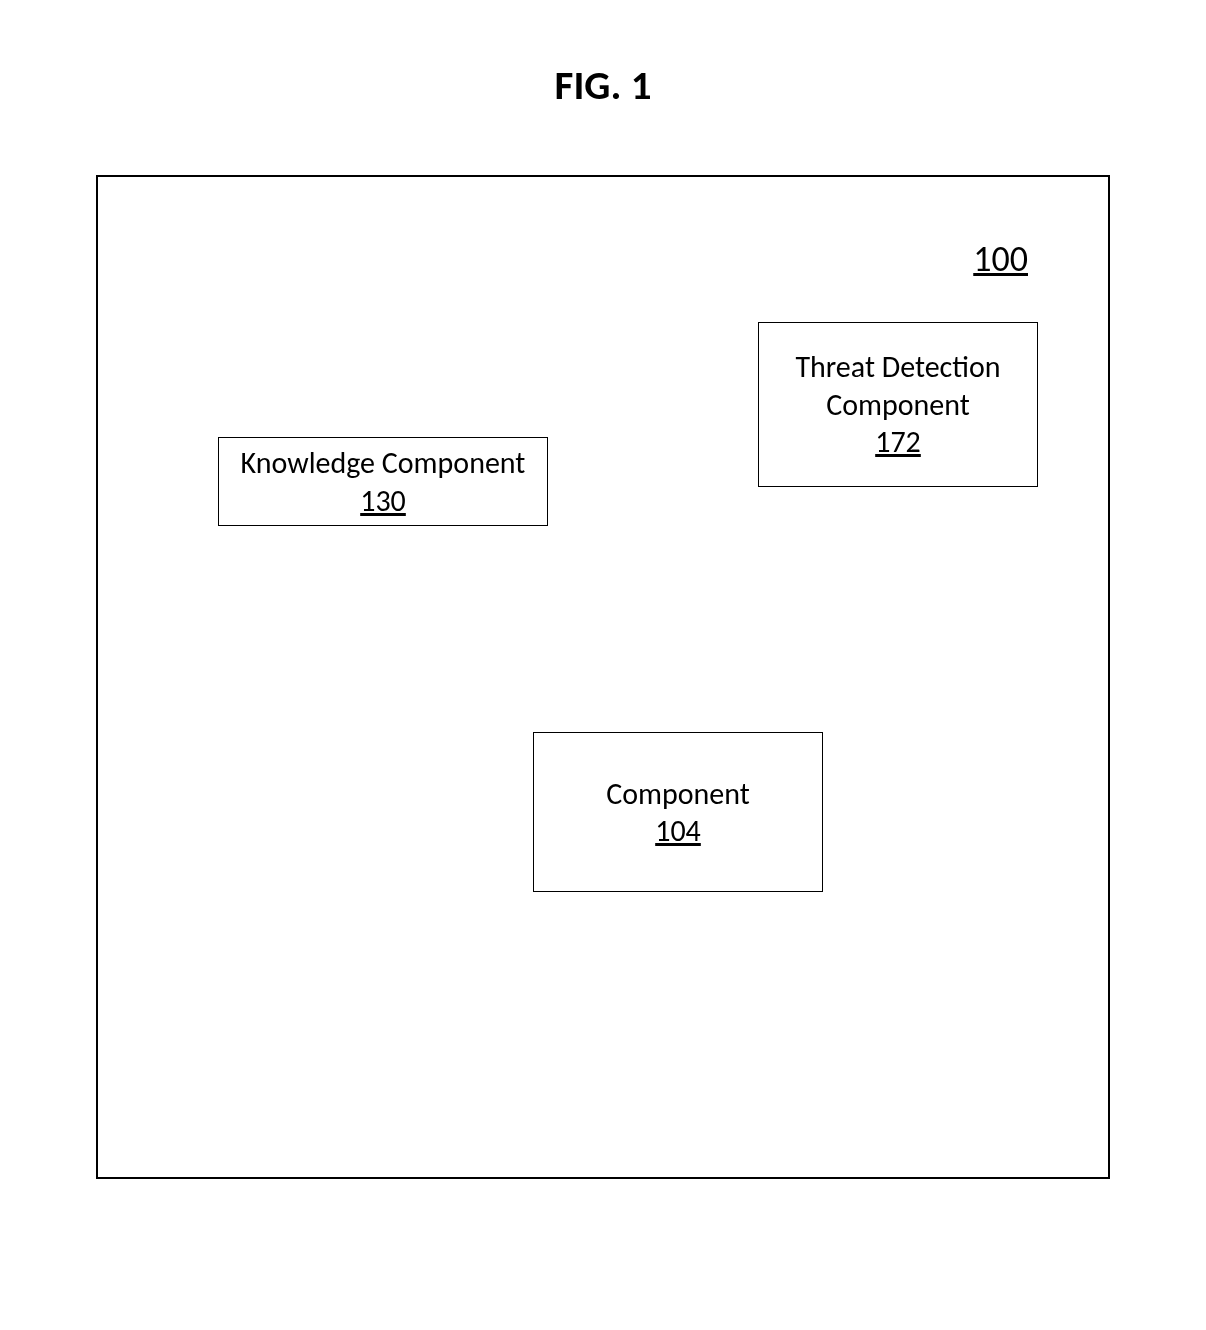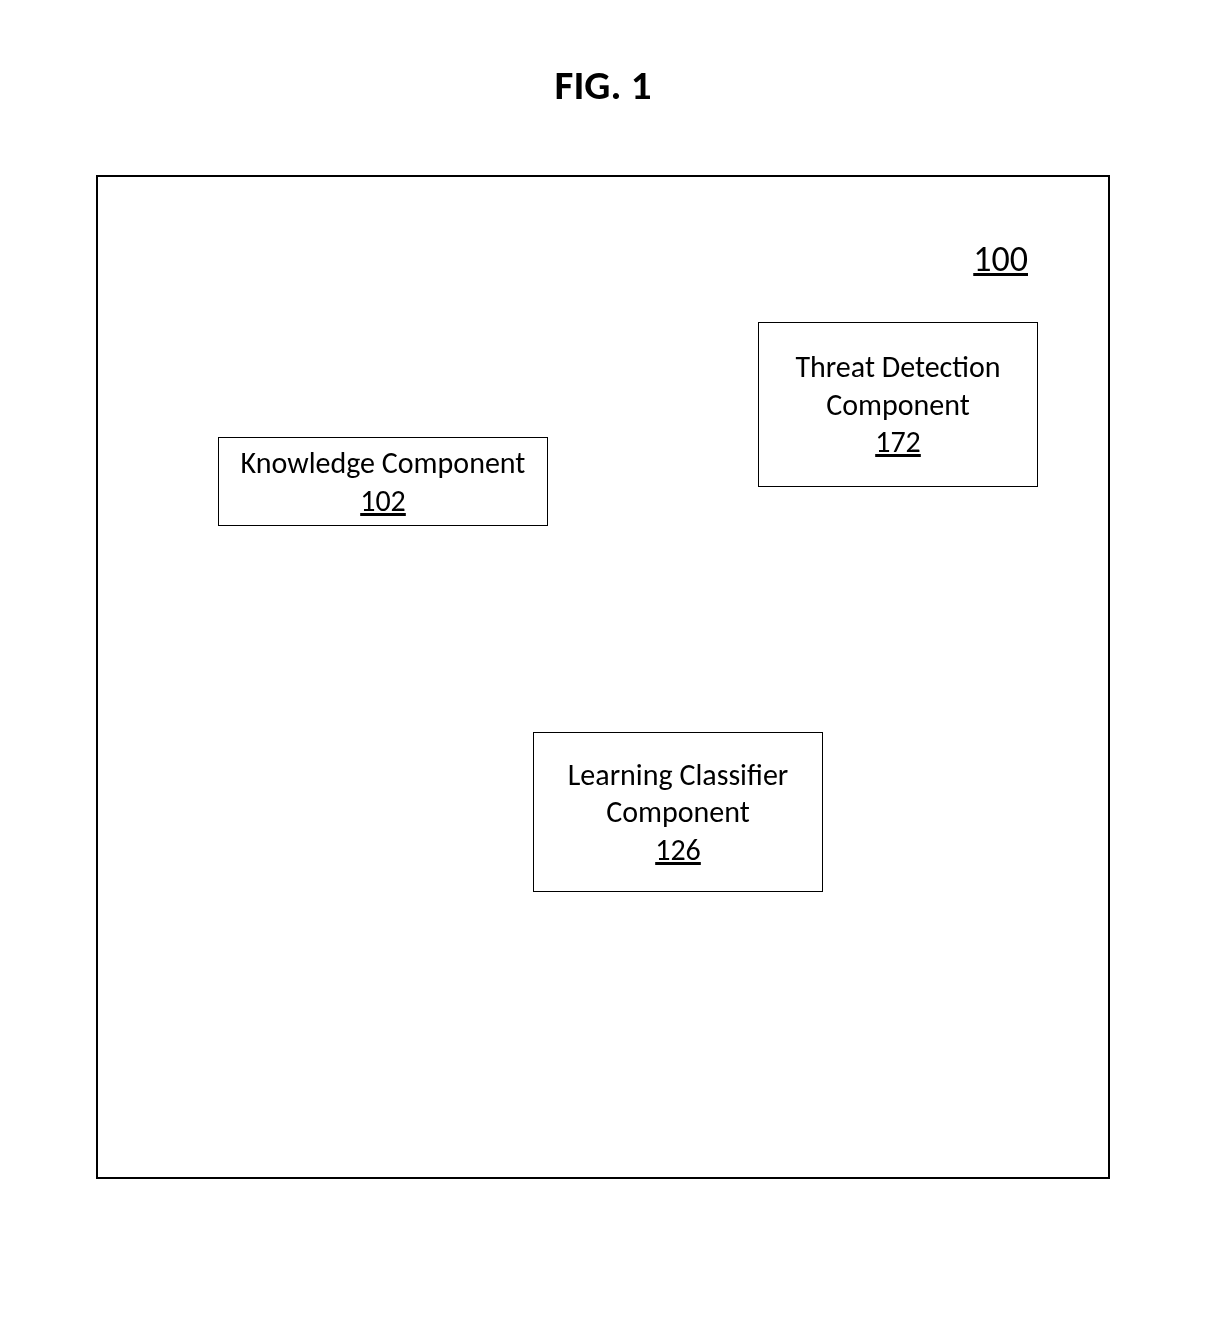--- a/index.html
+++ b/index.html
@@ -83,29 +83,28 @@
 
 <div class="page">
 
   <div class="figure-title">FIG. 1</div>
 
   <div class="outer-box">
     <div class="system-number">100</div>
 
     <div class="component knowledge">
       <div>Knowledge Component</div>
-      <div class="ref-num">102</div>
+      <div class="ref-num">130</div>
     </div>
 
     <div class="component threat">
       <div>Threat Detection</div>
       <div>Component</div>
       <div class="ref-num">172</div>
     </div>
 
     <div class="component learning">
-      <div>Learning Classifier</div>
       <div>Component</div>
-      <div class="ref-num">126</div>
+      <div class="ref-num">104</div>
     </div>
 
   </div>
 </div>
 
 </body></html>

